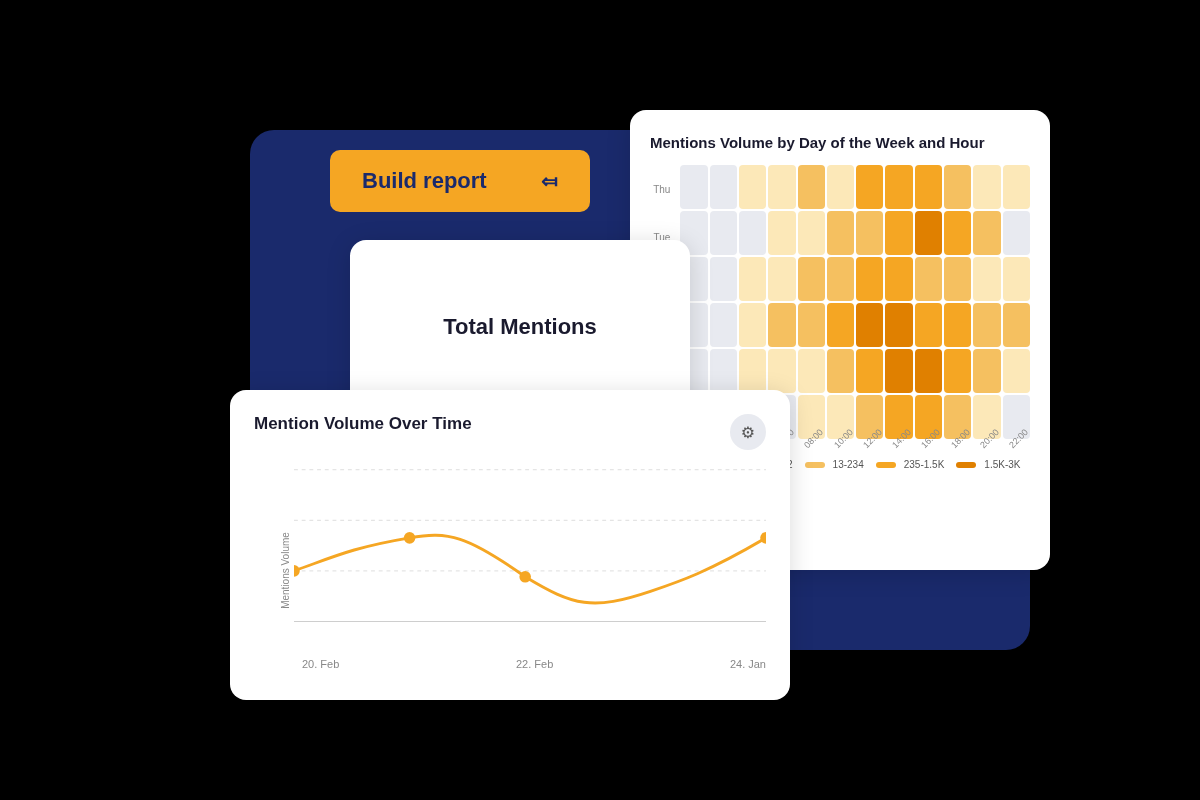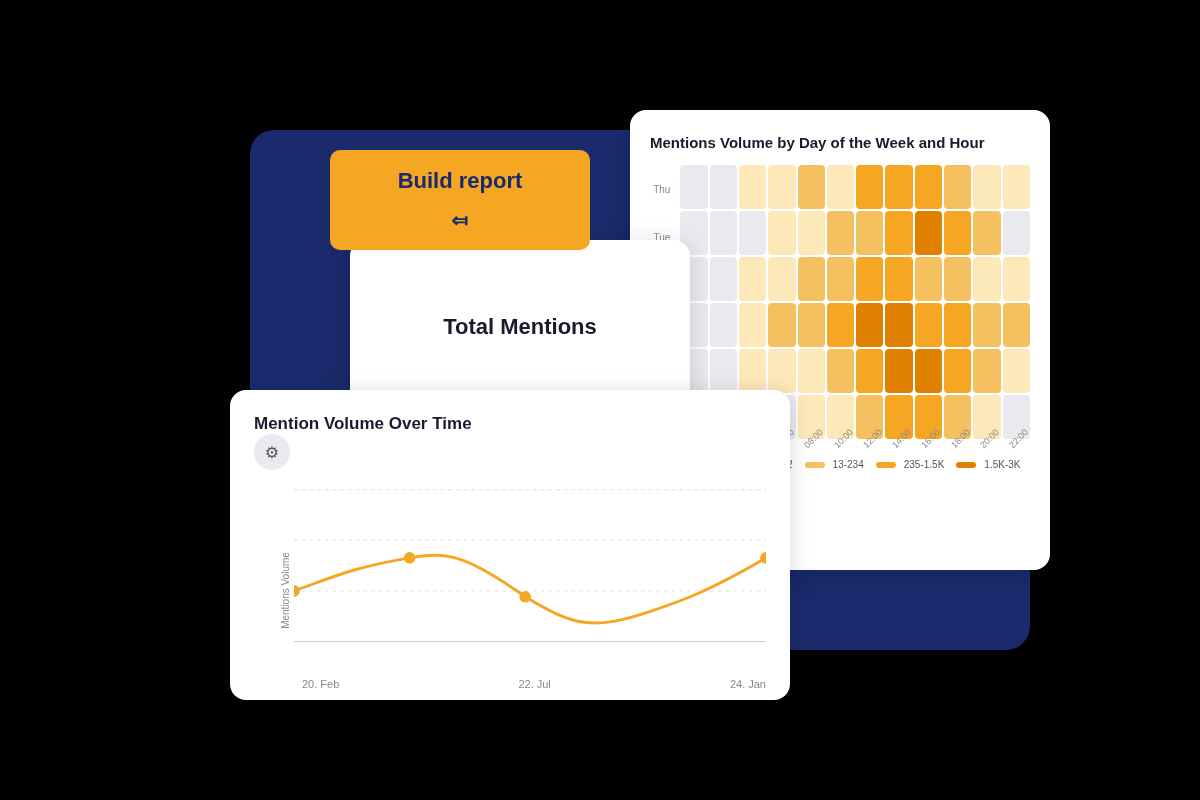--- a/index.html
+++ b/index.html
@@ -45,21 +45,20 @@
       font-weight: 700;
       border: none;
       border-radius: 10px;
       padding: 18px 32px;
       display: flex;
       align-items: center;
       gap: 14px;
       cursor: pointer;
       width: 260px;
       justify-content: space-between;
-      flex-direction: column;
     }
 
     .chevron-icon {
       font-size: 20px;
       font-weight: 700;
     }
 
     
     .mentions-card {
       position: absolute;
@@ -103,21 +102,20 @@
       z-index: 6;
       box-shadow: 0 4px 24px rgba(0,0,0,0.15);
       padding: 24px;
     }
 
     .line-chart-header {
       display: flex;
       justify-content: space-between;
       align-items: flex-start;
       margin-bottom: 10px;
-      flex-direction: column;
     }
 
     .line-chart-title {
       font-size: 17px;
       font-weight: 700;
       color: #1a1a2e;
     }
 
     .gear-btn {
       width: 36px;
@@ -444,18 +442,18 @@
 
         <path d="M 0 114 C 40 100, 60 90, 120 80 C 160 73, 180 78, 240 120 C 290 150, 310 155, 370 135 C 400 125, 430 115, 490 80" stroke="#f5a623" stroke-width="3" fill="none" stroke-linejoin="round" stroke-linecap="round"></path>
 
         <circle cx="0" cy="114" r="6" fill="#f5a623"></circle>
         <circle cx="120" cy="80" r="6" fill="#f5a623"></circle>
         <circle cx="240" cy="120" r="6" fill="#f5a623"></circle>
         <circle cx="490" cy="80" r="6" fill="#f5a623"></circle>
       </svg>
       <div class="x-axis">
         <span>20. Feb</span>
-        <span>22. Jul</span>
+        <span>22. Feb</span>
         <span>24. Jan</span>
       </div>
     </div>
   </div>
 </div>
 
 </body></html>

